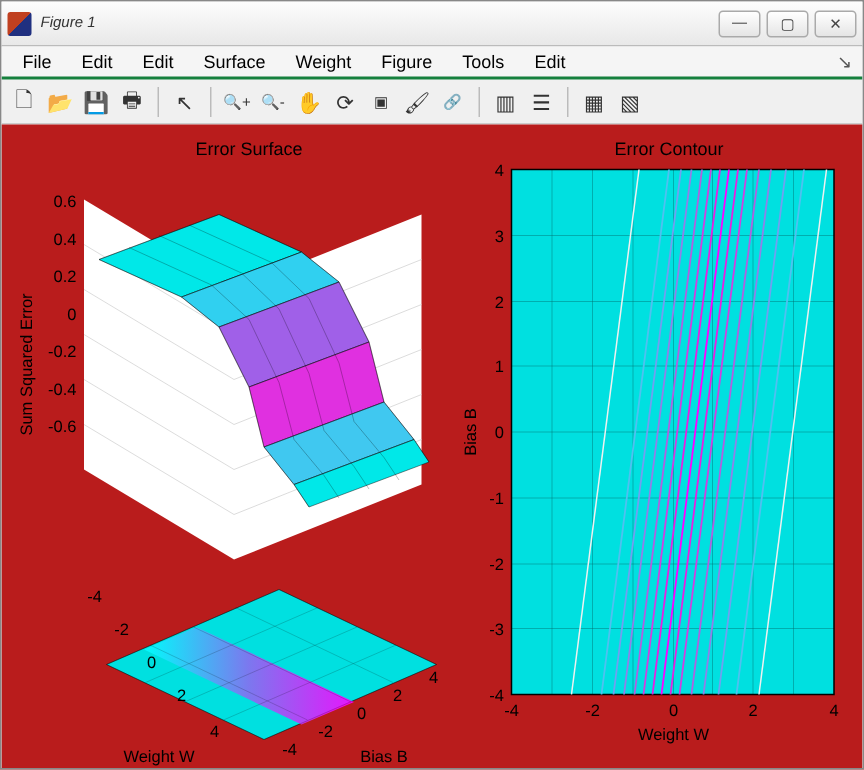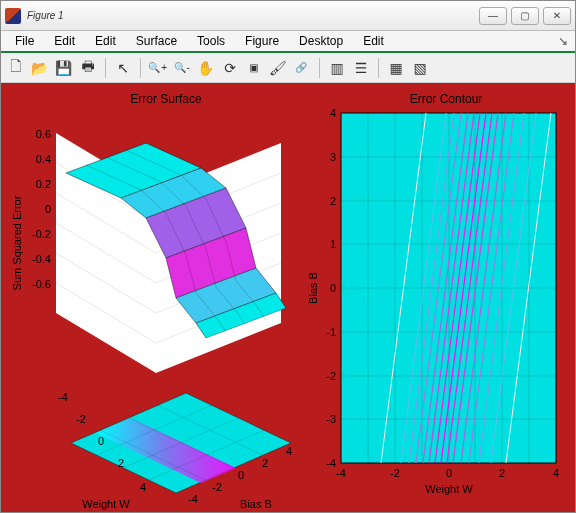--- a/index.html
+++ b/index.html
@@ -102,23 +102,23 @@
     <div class="win-btn">▢</div>
     <div class="win-btn">✕</div>
   </div>
 </div>
 
 <div class="menubar">
   <div class="menu-item">File</div>
   <div class="menu-item">Edit</div>
   <div class="menu-item">Edit</div>
   <div class="menu-item">Surface</div>
+  <div class="menu-item">Weight</div>
+  <div class="menu-item">Figure</div>
   <div class="menu-item">Tools</div>
-  <div class="menu-item">Figure</div>
-  <div class="menu-item">Desktop</div>
   <div class="menu-item">Edit</div>
   <div class="menu-tail">↘</div>
 </div>
 
 <div class="toolbar">
   <div class="tool-btn">🗋</div>
   <div class="tool-btn">📂</div>
   <div class="tool-btn">💾</div>
   <div class="tool-btn">🖶</div>
   <div class="tool-sep"></div>

